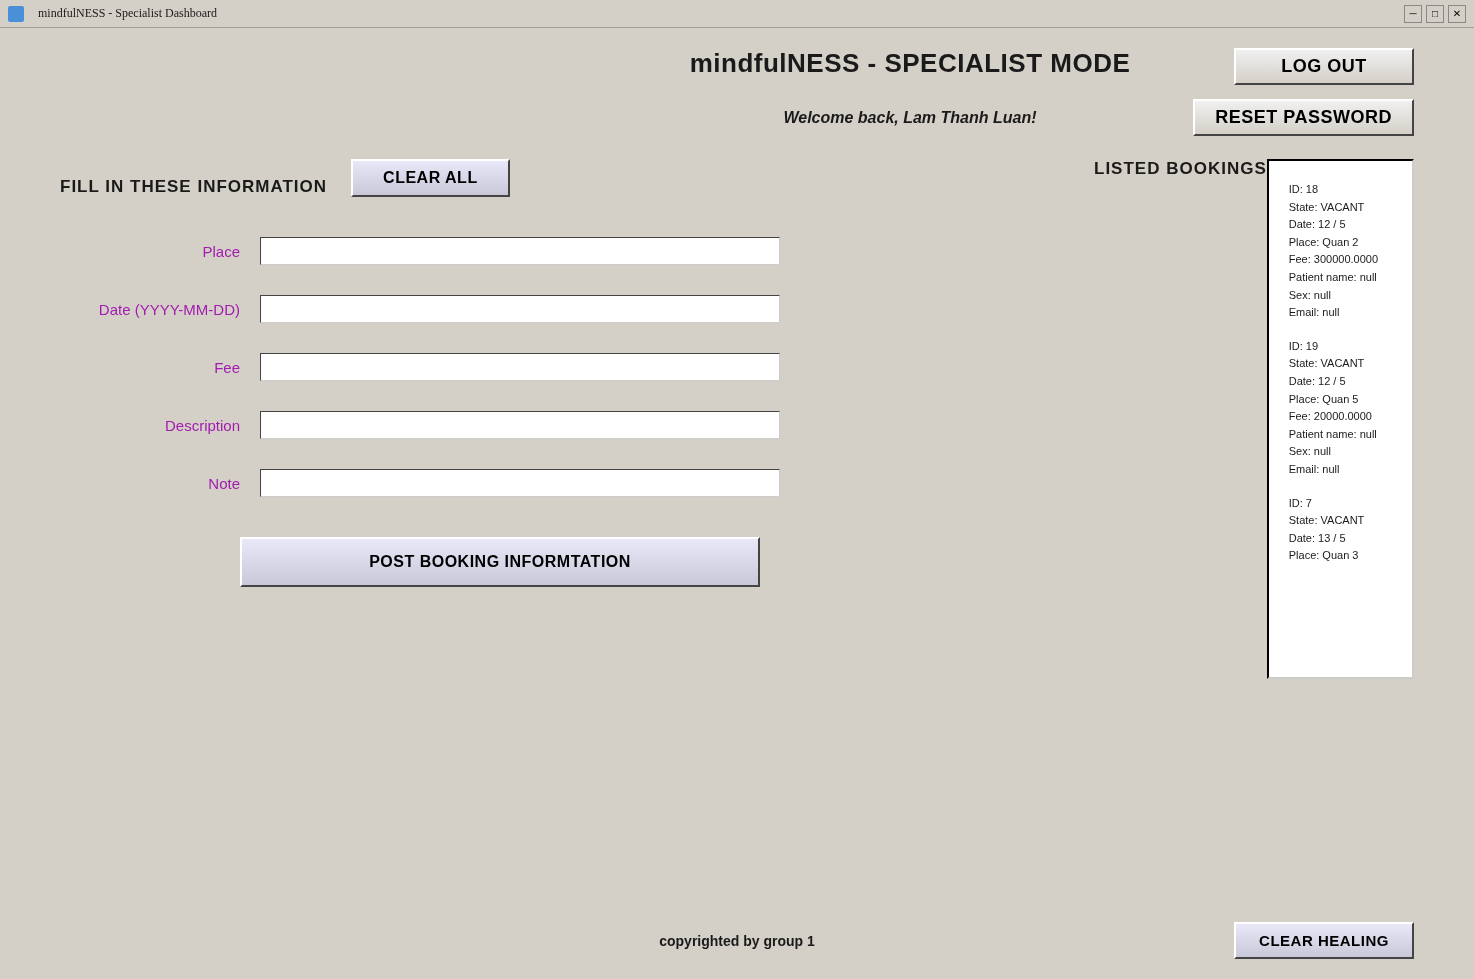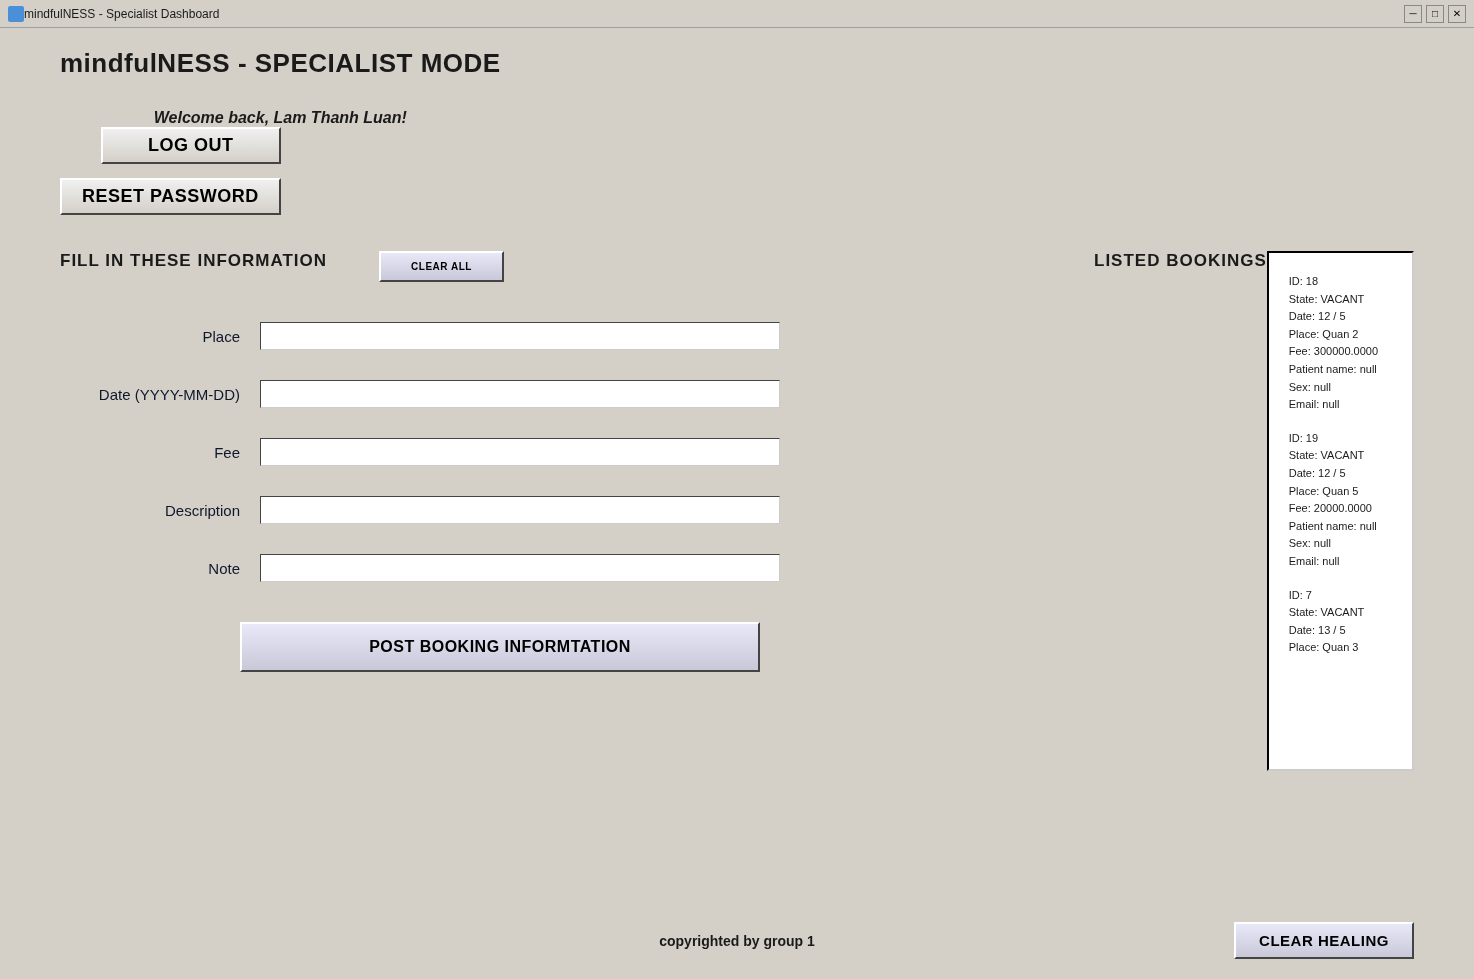--- a/index.html
+++ b/index.html
@@ -21,22 +21,23 @@
       display: flex;
       align-items: center;
       justify-content: space-between;
       padding: 4px 8px;
       border-bottom: 1px solid #a0a0a0;
       height: 28px;
     }
     .titlebar-left {
       display: flex;
       align-items: center;
-      gap: 0;
+      gap: 14px;
       font-size: 12px;
+      font-family: Liberation Serif, serif;
     }
     .titlebar-icon {
       width: 16px;
       height: 16px;
       background: #4a90d9;
       border-radius: 2px;
       display: flex;
       align-items: center;
       justify-content: center;
     }
@@ -62,22 +63,21 @@
       flex-direction: column;
       padding: 20px 60px 20px 60px;
       height: calc(979px - 28px);
     }
 
     
     .header-row {
       display: flex;
       justify-content: flex-end;
       align-items: flex-start;
-      margin-bottom: 16px;
-      flex-direction: column;
+      margin-bottom: 3px;
     }
     .header-center {
       flex: 1;
       text-align: center;
     }
     .app-title {
       font-size: 26px;
       font-weight: bold;
       letter-spacing: 0.5px;
     }
@@ -120,57 +120,57 @@
     }
 
     .form-left {
       flex: 1;
       display: flex;
       flex-direction: column;
     }
 
     .form-header {
       display: flex;
-      align-items: flex-start;
-      gap: 52px;
+      align-items: flex-end;
+      gap: 24px;
       margin-bottom: 40px;
     }
     .form-title {
       font-size: 17px;
       font-weight: bold;
       letter-spacing: 1px;
     }
     .clear-all-btn {
       background: linear-gradient(to bottom, #e8e8f8, #c8c8d8);
       border: 2px solid #888;
       border-top-color: #ffffff;
       border-left-color: #ffffff;
       border-bottom-color: #444;
       border-right-color: #444;
       padding: 8px 30px;
-      font-size: 10px;
+      font-size: 16px;
       font-weight: bold;
       cursor: pointer;
       letter-spacing: 0.5px;
     }
 
     .form-fields {
       display: flex;
       flex-direction: column;
       gap: 30px;
       margin-left: 20px;
     }
     .form-row {
       display: flex;
       align-items: center;
       gap: 20px;
     }
     .form-label {
       font-size: 15px;
-      color: #0f172a;
+      color: #a21caf;
       min-width: 160px;
       text-align: right;
     }
     .form-input {
       flex: 1;
       max-width: 520px;
       height: 28px;
       background: white;
       border: 1px solid #888;
       border-top-color: #444;

